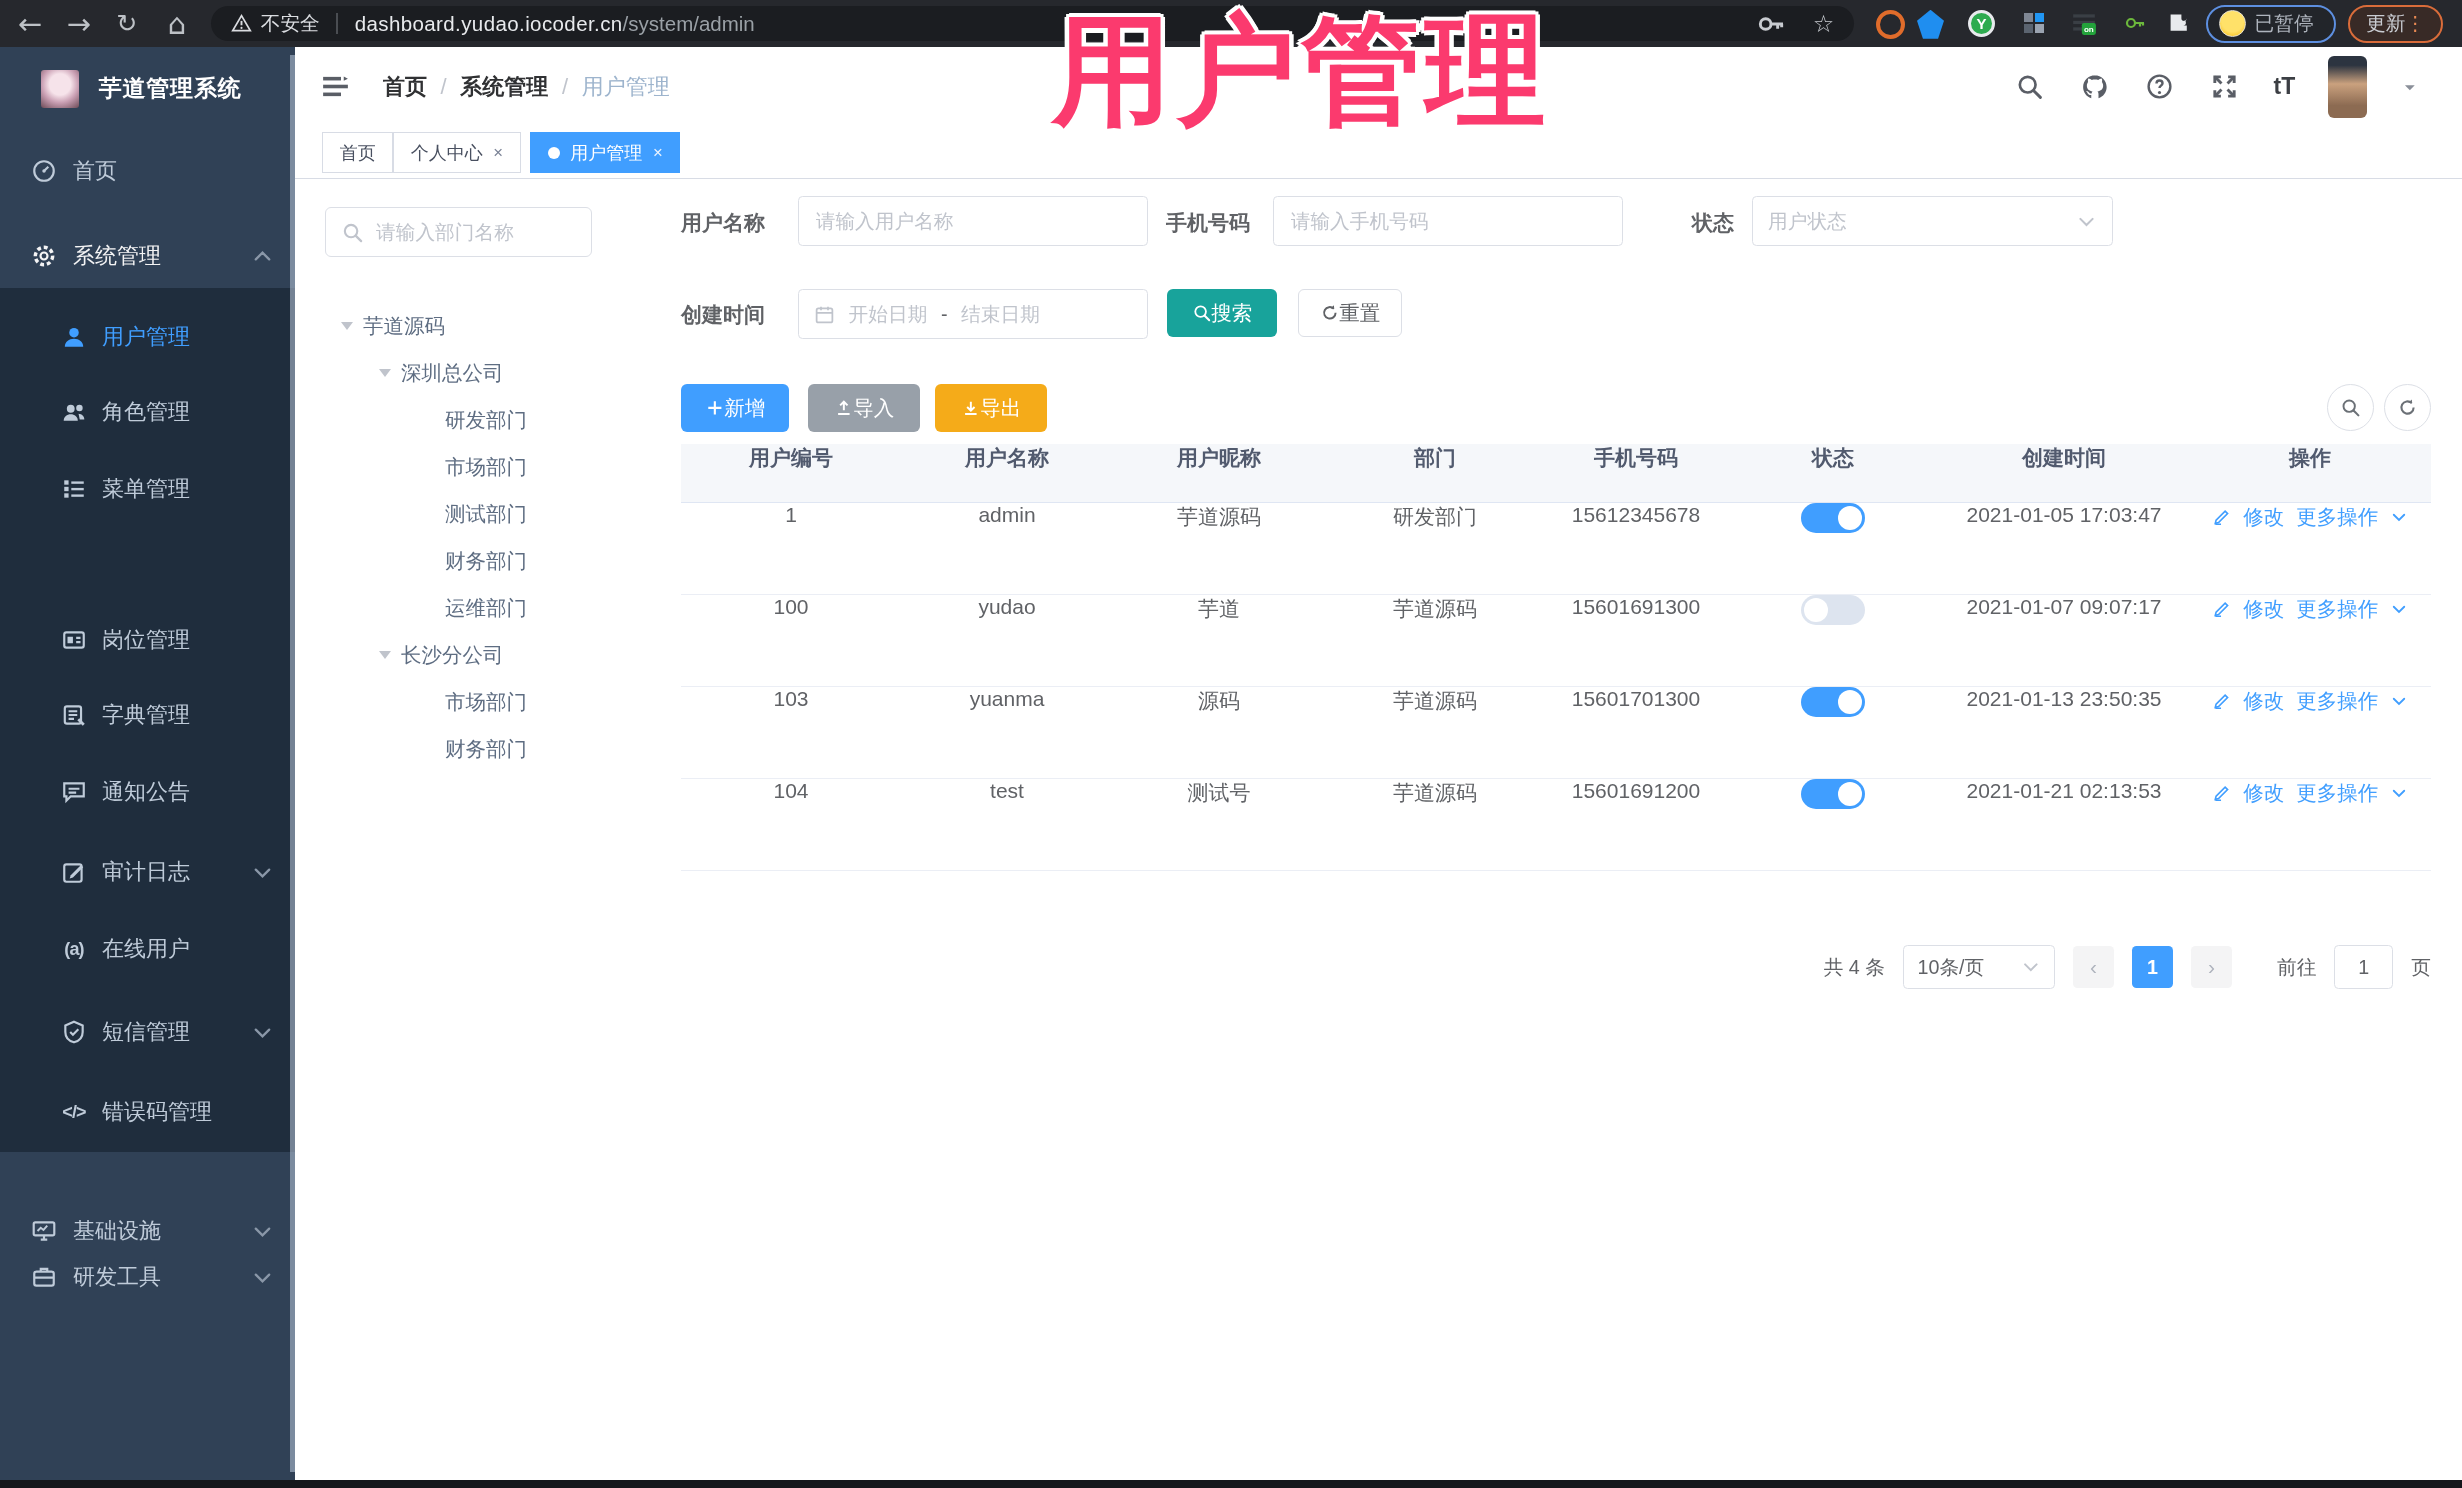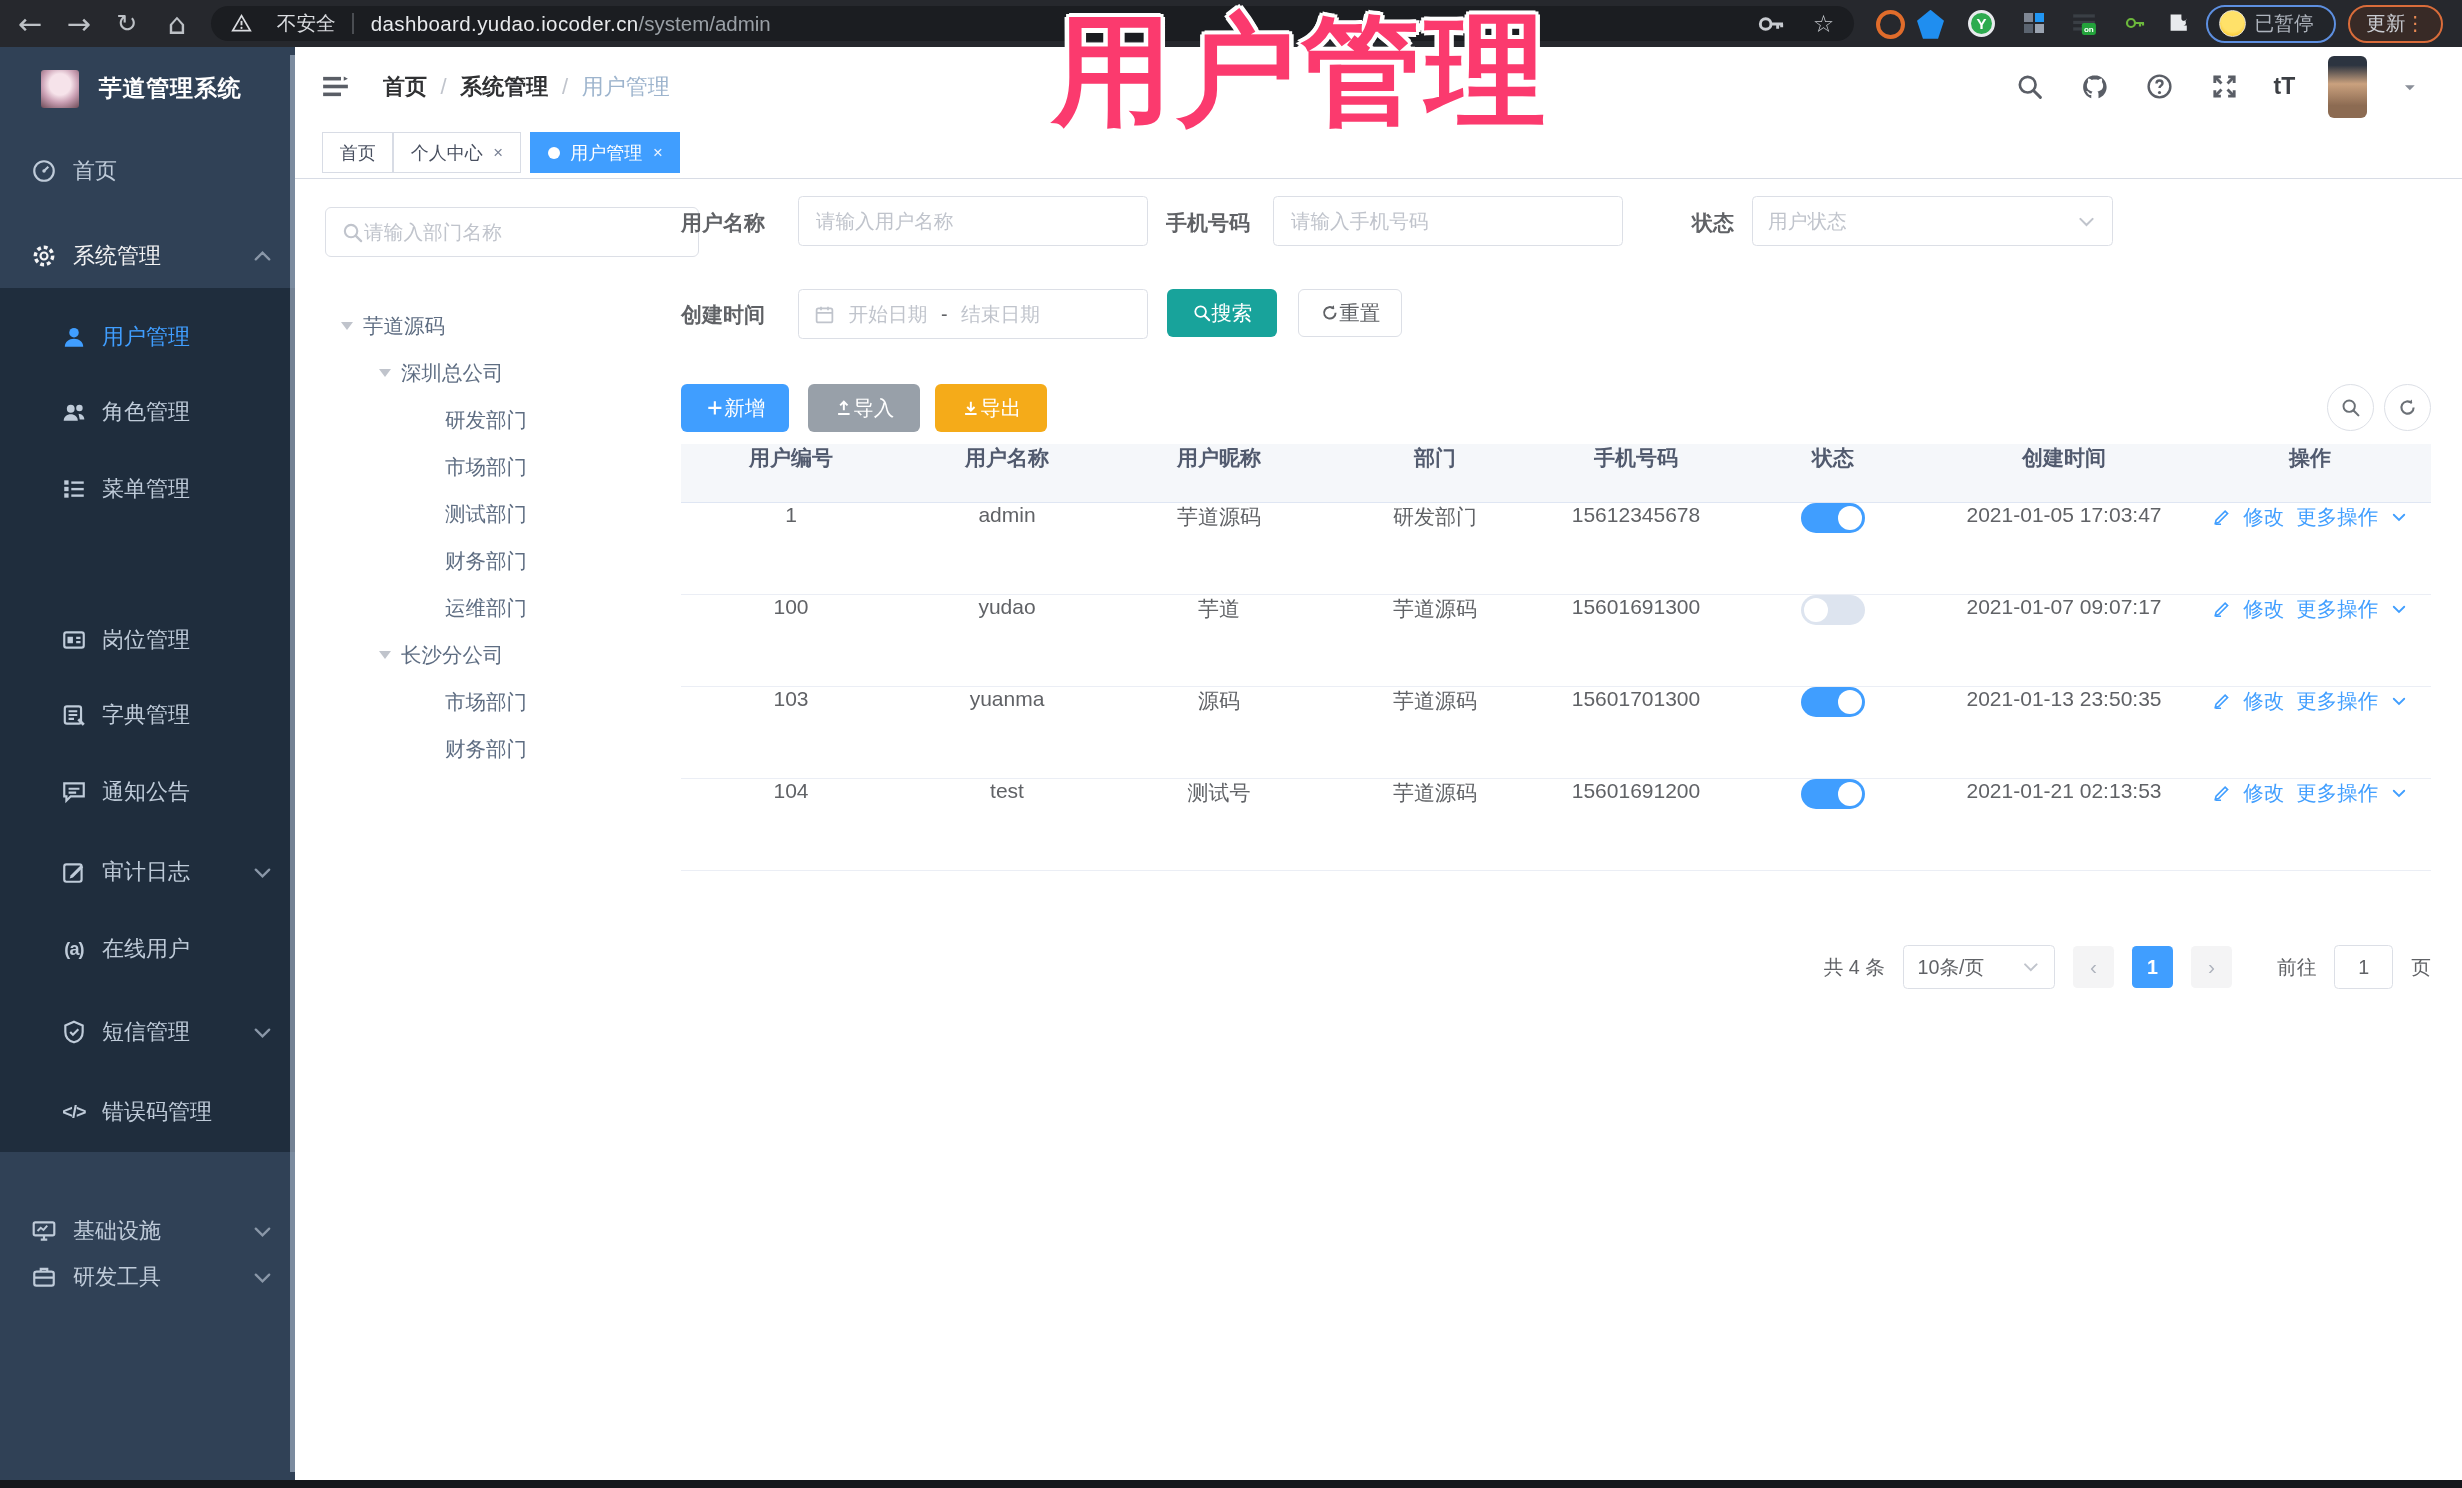--- a/index.html
+++ b/index.html
@@ -6,21 +6,21 @@
   html,body { width:2462px; height:1488px; overflow:hidden; background:#fff;
     font-family:"Liberation Sans","DejaVu Sans",sans-serif; }
   .screen { position:relative; width:2462px; height:1488px; overflow:hidden; }
 
   
   .chrome { position:absolute; left:0; top:0; width:2462px; height:47px; background:#26282d; z-index:5; }
   .chrome .navic { position:absolute; top:0; height:47px; display:flex; align-items:center; justify-content:center;
     width:42px; color:#bdc1c6; font-size:29px; font-family:"DejaVu Sans",sans-serif; }
   .urlpill { position:absolute; left:211px; top:6px; width:1643px; height:35px; border-radius:17.4px;
     background:#1b1d21; display:flex; align-items:center; color:#e8eaed; font-size:20.5px; padding:0 19.7px; }
-  .urlpill .warn { color:#dadce0; font-size:19.7px; display:flex; align-items:center; gap:25px; }
+  .urlpill .warn { color:#dadce0; font-size:19.7px; display:flex; align-items:center; gap:9px; }
   .urlpill .sep { width:1.5px; height:21px; background:#4a4d52; margin:0 16.7px; }
   .url-host { color:#e8eaed; letter-spacing:0.4px; }
   .url-path { color:#9aa0a6; }
   .pill-right { margin-left:auto; display:flex; align-items:center; gap:26px; color:#c8cbd0; }
   .ext { position:absolute; top:9.8px; width:27px; height:27px; border-radius:6px; display:flex; align-items:center; justify-content:center; font-size:15px; font-weight:bold; color:#fff; }
   .paused-pill { position:absolute; left:2206px; top:4.5px; width:130px; height:38px; border-radius:19px;
     border:2.3px solid #5d8fe0; background:#22252a; display:flex; align-items:center; gap:9px; padding:0 10.6px; }
   .paused-pill .face { width:27px; height:27px; border-radius:50%; background:radial-gradient(circle at 50% 40%,#ffe169 55%,#f4b400); border:1.5px solid #e8e2d2; }
   .paused-pill .ptxt { color:#aeb4bd; font-size:19.7px; }
   .update-pill { position:absolute; left:2348px; top:4.5px; width:95px; height:38px; border-radius:19px;
@@ -69,22 +69,22 @@
   .tab .x { font-size:16.7px; color:#7a8295; }
   .tab.active { background:#409eff; border-color:#409eff; color:#fff; }
   .tab.active .dot { width:12px; height:12px; border-radius:50%; background:#fff; }
   .tab.active .x { color:#eaf3ff; }
 
   
   .content { position:absolute; left:0; top:133px; width:2167px; height:1300px; background:#fff; }
 
   
   .tree { position:absolute; left:30px; top:27px; width:333px; }
-  .tree-search { position:relative; width:374px; height:50px; border:1.5px solid #dcdfe6; border-radius:6px;
-    display:flex; align-items:center; padding:0 15px; color:#c0c4cc; font-size:19.7px; background:#fff; }
+  .tree-search { position:relative; width:267px; height:50px; border:1.5px solid #dcdfe6; border-radius:6px;
+    display:flex; align-items:center; gap:12px; padding:0 15px; color:#c0c4cc; font-size:19.7px; background:#fff; }
   .tree-list { margin-top:45px; font-size:20.5px; color:#5e6d82; }
   .tnode { height:47px; display:flex; align-items:center; cursor:pointer; }
   .tnode .tcaret { width:0; height:0; border-left:8.3px solid #c0c4cc; border-top:6px solid transparent; border-bottom:6px solid transparent;
     transform:rotate(90deg); margin-right:12px; }
   .ind1 { padding-left:18px; } .ind2 { padding-left:56px; } .ind3 { padding-left:120px; }
 
   
   .work { position:absolute; left:386px; top:27px; width:1750px; }
   .frow { position:absolute; display:flex; align-items:center; }
   .flabel { font-size:21px; font-weight:bold; color:#606266; }

